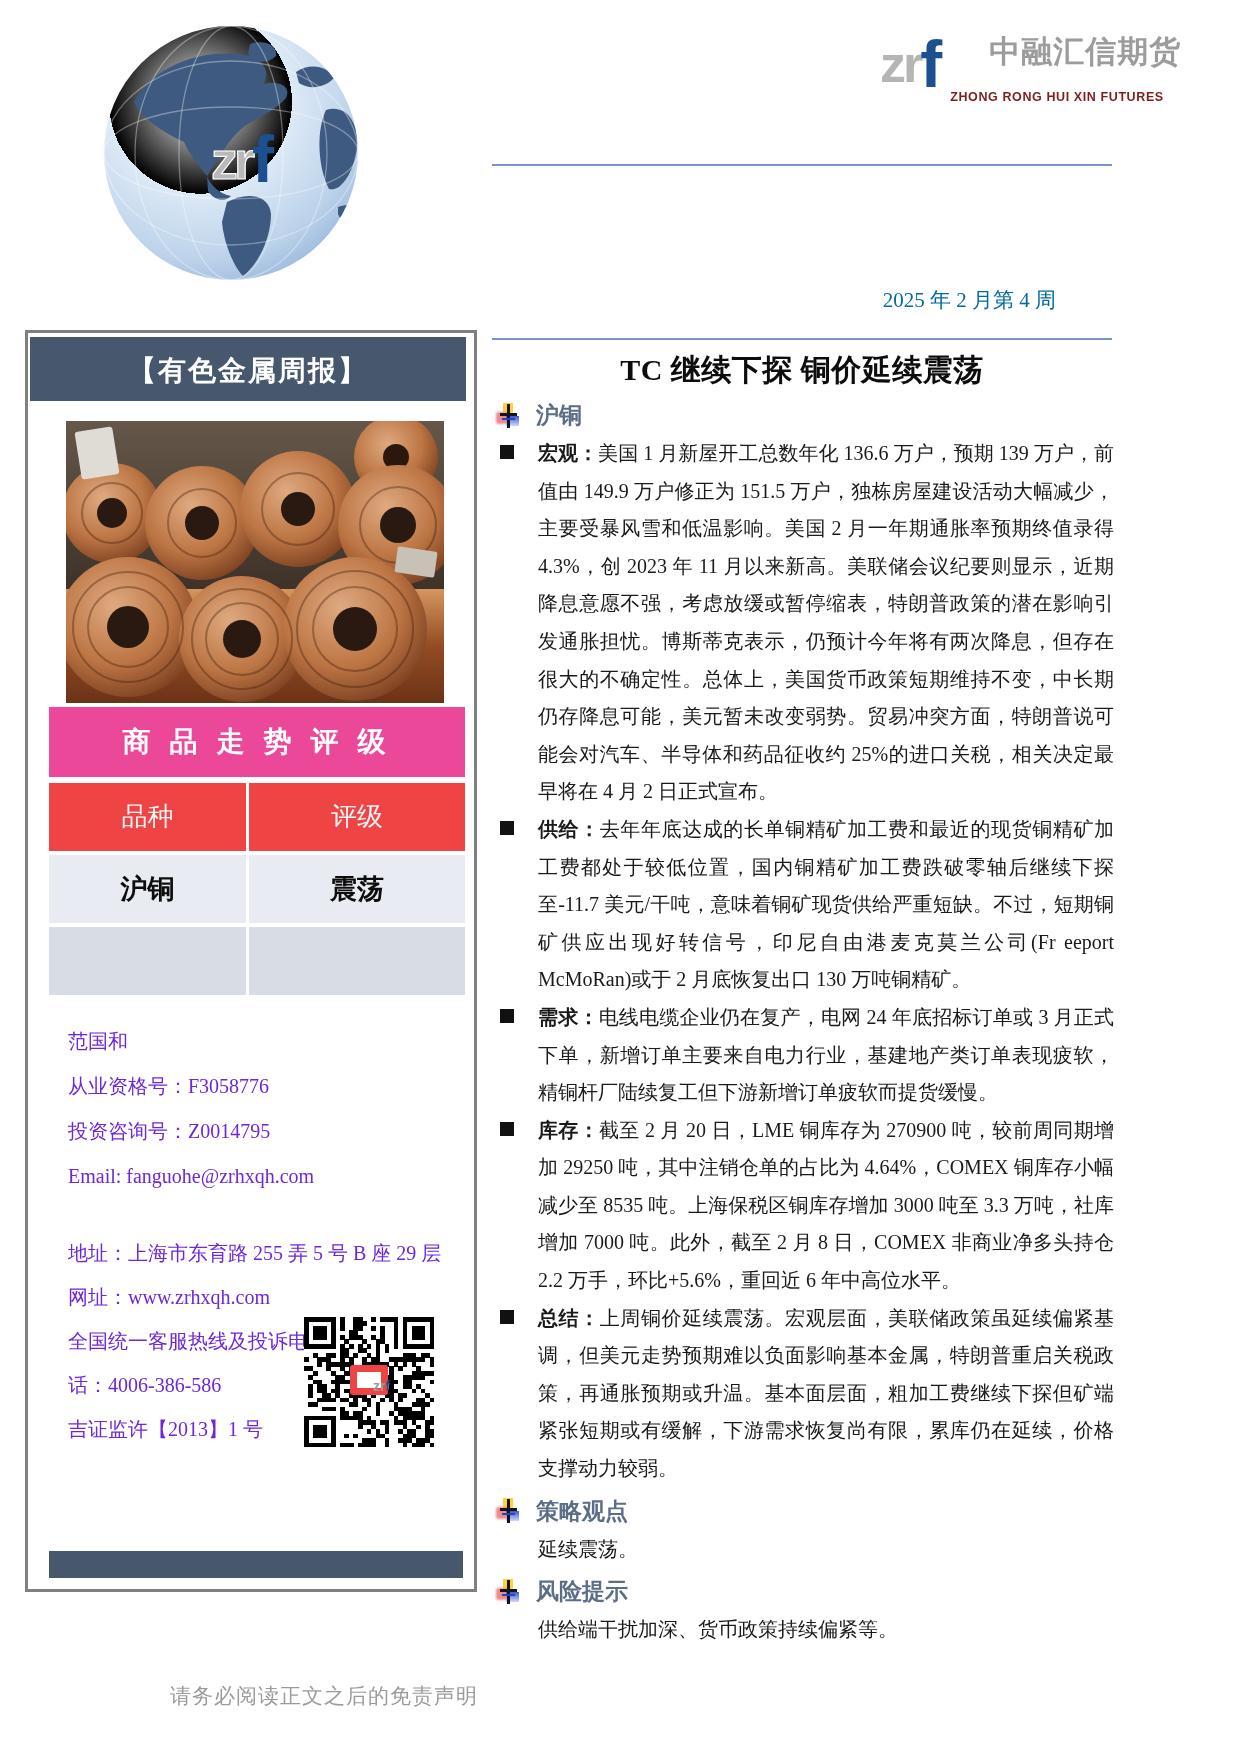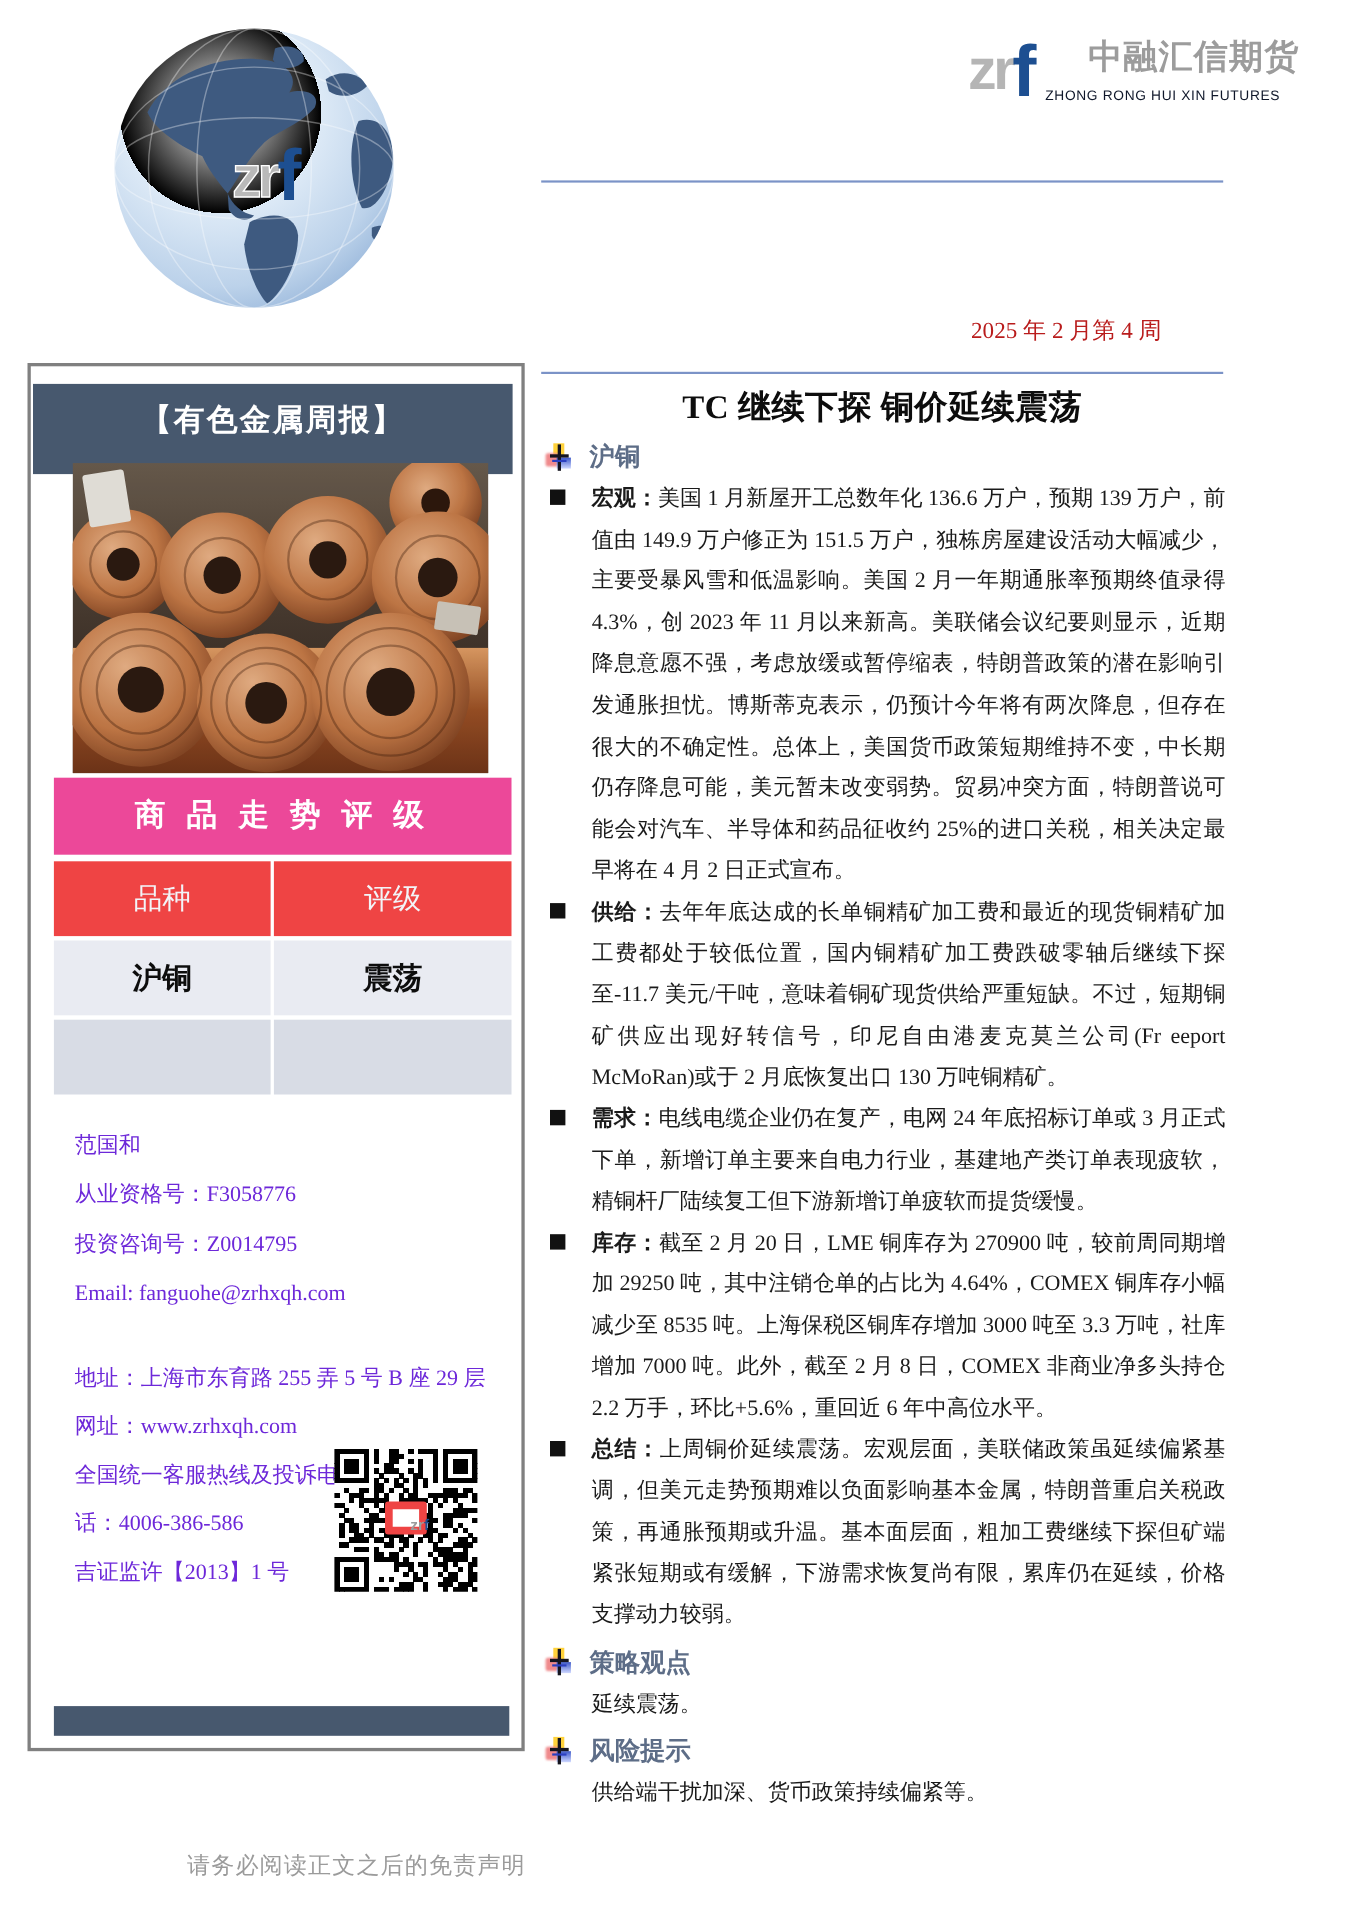--- a/index.html
+++ b/index.html
@@ -10,30 +10,30 @@
     font-family:"Liberation Serif","DejaVu Serif",serif; color:#1a1a1a;
   }
 
   
   .globe { position:absolute; left:100px; top:22px; width:262px; height:268px; }
   .brand { position:absolute; left:880px; top:34px; display:flex; align-items:flex-start;
            font-family:"Liberation Sans","DejaVu Sans",sans-serif; }
   .brand .zr { font-size:52px; font-weight:bold; color:#b5b5b5; letter-spacing:-3px; line-height:60px; }
   .brand .f  { font-size:66px; font-weight:bold; color:#1d4f91; line-height:60px; margin-right:8px; }
   .brand-txt .cn { font-size:31px; font-weight:bold; color:#9c9c9c; letter-spacing:1px; line-height:36px;margin-left:39px; }
-  .brand-txt .en { font-size:12.5px; font-weight:normal; color:#0f172a; letter-spacing:0.6px; margin-top:10px; }
+  .brand-txt .en { font-size:12.5px; font-weight:bold; color:#7f1d1d; letter-spacing:0.6px; margin-top:20px; }
 
   .rule { position:absolute; left:492px; width:620px; height:2px; background:#7b93c7; }
   .rule-top { top:164px; }
   .rule-mid { top:338px; }
 
   .dept-title { position:absolute; left:466px; top:188px; width:660px; text-align:center;
     font-size:43px; font-weight:600; color:#3d4b61; letter-spacing:1px; }
   .report-date { position:absolute; left:492px; top:286px; width:620px; text-align:right;
-    padding-right:56px; font-size:21px; color:#b91c1c; }
+    padding-right:56px; font-size:21px; color:#0369a1; }
 
   
   .article-title { position:absolute; left:492px; top:350px; width:620px; text-align:center;
     font-size:30px; font-weight:bold; color:#0d0d0d; letter-spacing:0.5px; }
 
   .content { position:absolute; left:490px; top:398px; width:624px; }
 
   .sec-head { display:flex; align-items:center; gap:16px; font-size:23px; font-weight:bold;
     color:#5d6d87; margin:2px 0 4px 6px; }
   .flower { position:relative; width:24px; height:26px; flex:0 0 24px; }
@@ -49,21 +49,21 @@
   .bullet { position:relative; padding-left:48px; }
   .bullet .sq { position:absolute; left:10px; top:10px; width:14px; height:14px; background:#111; }
   .bullet p, .plain { font-size:20px; line-height:37.6px; text-align:justify; color:#1a1a1a; }
   .bullet b { font-weight:bold; }
   .plain { padding-left:48px; }
   .gap-sm { height:6px; }
 
   
   .sidebar { position:absolute; left:25px; top:330px; width:452px; height:1262px;
     border:3px solid #808080; background:#ffffff; }
-  .sb-header { position:absolute; left:2px; top:16px; width:436px; height:82px; background:#47586e;
+  .sb-header { position:absolute; left:2px; top:4px; width:436px; height:64px; background:#47586e;
     color:#ffffff; font-size:28px; font-weight:bold; text-align:center; line-height:68px; letter-spacing:2px; }
   .sb-photo { position:absolute; left:38px; top:88px; width:378px; height:282px; }
   .tbl-title { position:absolute; left:21px; top:374px; width:416px; height:70px; background:#ec4899;
     color:#ffffff; font-size:28px; font-weight:bold; text-align:center; line-height:70px; letter-spacing:6px; }
   .tbl-row { position:absolute; left:21px; width:416px; height:68px; display:flex; gap:3px; }
   .tbl-row > div { height:100%; text-align:center; line-height:68px; }
   .tbl-row .c1 { width:197px; }
   .tbl-row .c2 { width:216px; }
   .row-head { top:450px; }
   .row-head > div { background:#ef4444; color:#f2f4f8; font-size:26px; }

